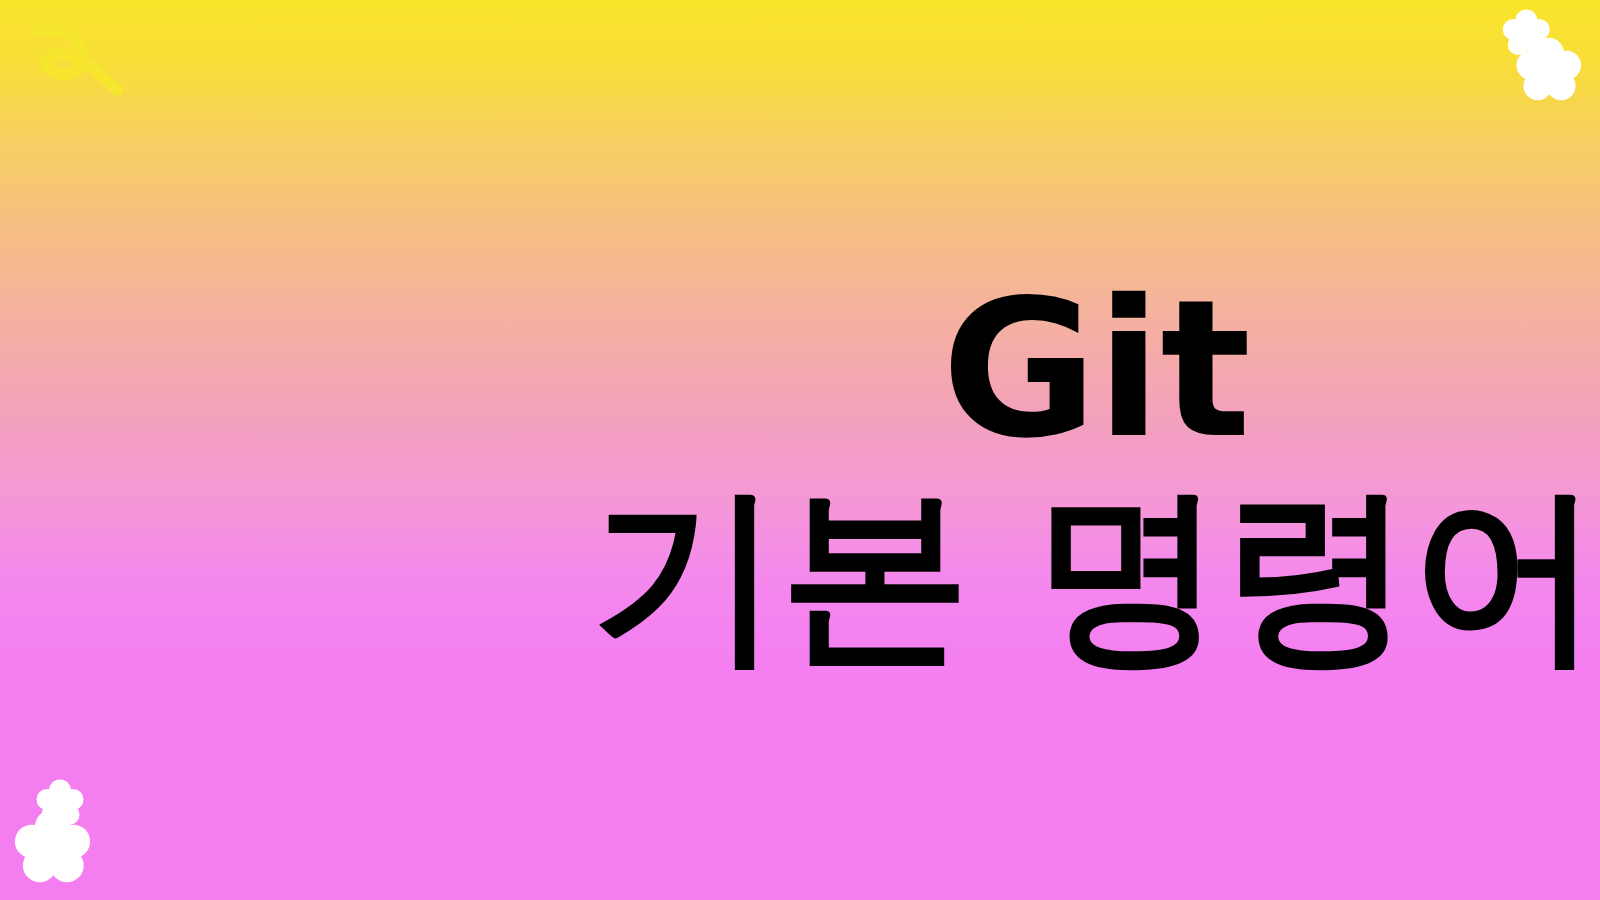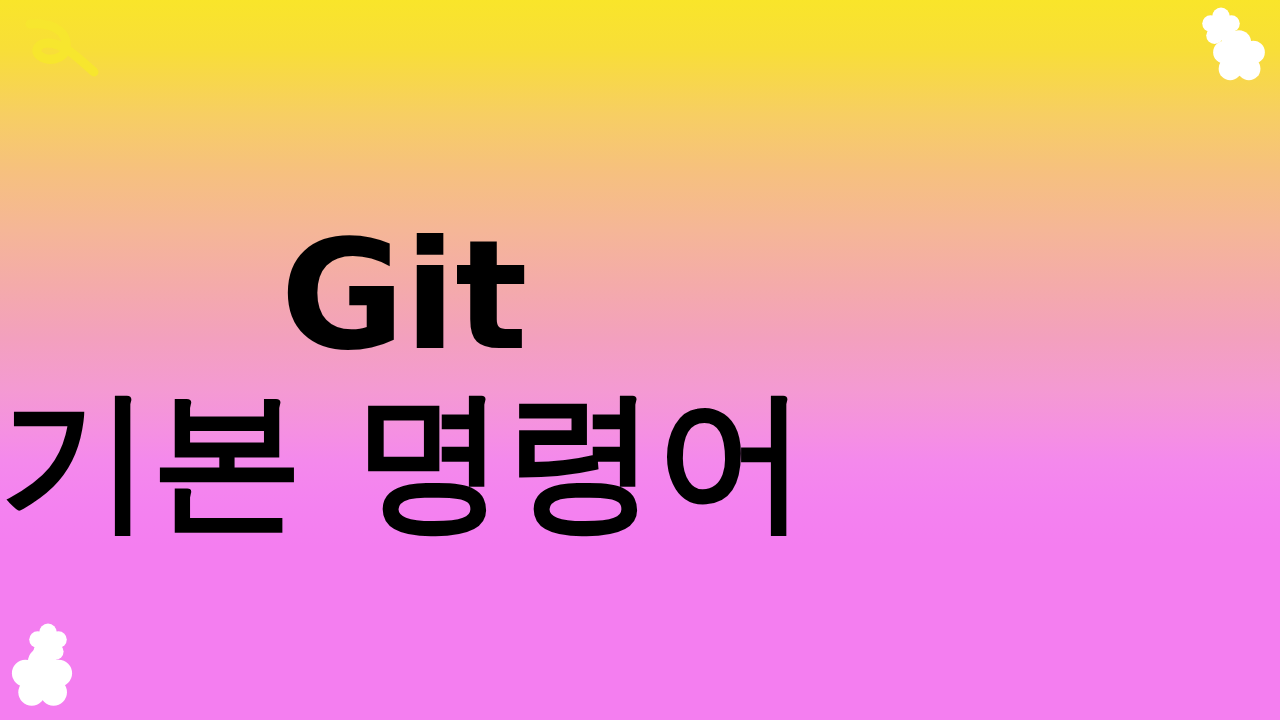--- a/index.html
+++ b/index.html
@@ -61,21 +61,21 @@
 
   
   .title-block {
     position: absolute;
     left: 0;
     top: 0;
     width: 1280px;
     height: 720px;
     display: flex;
     flex-direction: column;
-    align-items: flex-start;
+    align-items: flex-end;
     justify-content: center;
     text-align: center;
   }
 
   .title-text {
     color: #000000;
     font-family: "DejaVu Sans", "Liberation Sans", sans-serif;
     font-weight: 700;
     font-size: 152px;
     line-height: 1.08;

